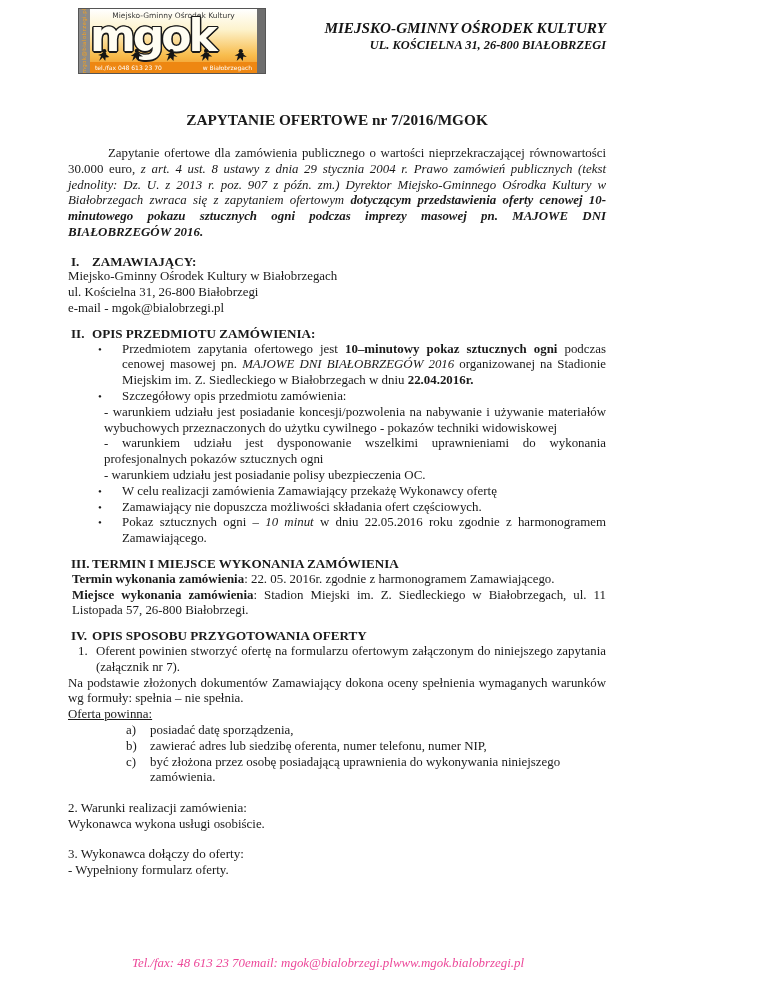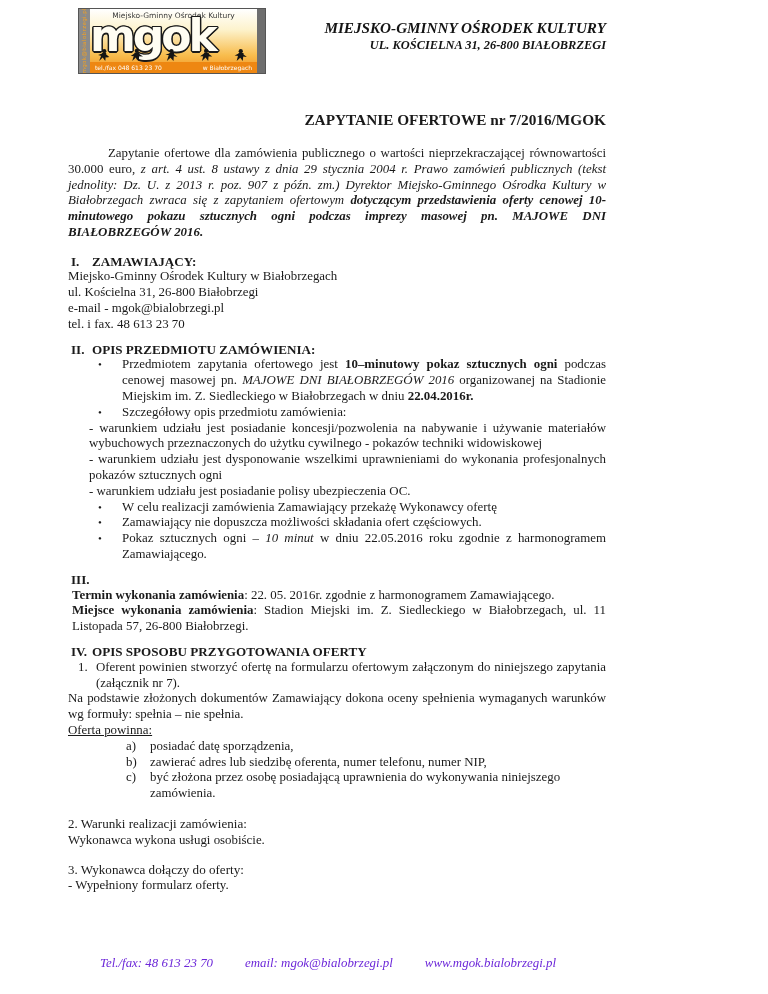--- a/index.html
+++ b/index.html
@@ -23,43 +23,43 @@
   .logo-word{font-family:"DejaVu Sans",sans-serif;font-weight:bold;font-size:44px;line-height:40px;letter-spacing:-3px;text-align:left;color:#fffdf2;margin-top:-5px;
     text-shadow:-1.5px 0 #1a1a1a,1.5px 0 #1a1a1a,0 -1.5px #1a1a1a,0 1.5px #1a1a1a,-1px -1px #1a1a1a,1px 1px #1a1a1a,-1px 1px #1a1a1a,1px -1px #1a1a1a;}
   .logo-people{position:absolute;left:2px;right:2px;bottom:11px;height:14px;width:calc(100% - 4px);}
   .logo-bottom{position:absolute;left:0;right:0;bottom:0;height:11px;background:#ee8712;color:#fff;display:flex;justify-content:space-between;align-items:center;padding:0 5px;font-family:"DejaVu Sans",sans-serif;font-size:6px;line-height:11px;white-space:nowrap;}
   .logo-rightbar{width:8px;background:#6e6e6e;}
   .org-block{text-align:right;margin-top:10px;font-style:italic;font-weight:bold;color:#141414;}
   .org-name{font-size:15.2px;line-height:19px;white-space:nowrap;}
   .org-address{font-size:12.4px;line-height:16px;white-space:nowrap;}
   
   .content{padding:0 66px 0 68px;}
-  .doc-title{margin-top:36px;text-align:right;font-weight:bold;font-size:15.3px;line-height:19px;}
+  .doc-title{margin-top:36px;text-align:center;font-weight:bold;font-size:15.3px;line-height:19px;}
   .intro{margin-top:17px;text-align:justify;text-indent:40px;}
   .sec{margin-top:9px;}
   .sec-head{font-weight:bold;font-size:13.1px;display:flex;}
   .sec-num{display:inline-block;min-width:21px;margin-left:3px;flex-shrink:0;}
   .addr-line{white-space:nowrap;}
   .bullet{display:flex;margin-left:30px;}
   .bullet .bm{width:24px;flex-shrink:0;font-size:11px;}
   .bullet .bt{flex:1;text-align:justify;}
-  .dash-par{margin-left:21px;text-align:justify;}
+  .dash-par{margin-left:36px;text-align:justify;}
   .jpar{text-align:justify;}
   .num-item{display:flex;margin-left:10px;}
   .ni-num{width:18px;flex-shrink:0;}
   .ni-text{flex:1;text-align:justify;}
   .underline{text-decoration:underline;}
   .abc-item{display:flex;margin-left:58px;}
   .abc-m{width:24px;flex-shrink:0;}
   .abc-t{flex:1;}
   .sub-head{margin-top:14px;}
   .sub-head b{font-size:13.1px;}
   .sub-num{margin-right:3px;}
   
-  .footer{position:absolute;left:0;right:16px;bottom:22px;display:flex;justify-content:space-between;padding:0 100px;font-style:italic;font-size:12.9px;color:#6d28d9;}
+  .footer{position:absolute;left:0;right:16px;bottom:22px;display:flex;justify-content:center;padding:0 100px;font-style:italic;font-size:12.9px;color:#ec4899;}
   .footer span{white-space:nowrap;}
   i,b{font-style:inherit;font-weight:inherit;}
   .it{font-style:italic;}
   .bd{font-weight:bold;}
 </style>
 </head>
 <body>
 
 <div class="page">
 
@@ -110,21 +110,20 @@
     <p class="intro"><span>Zapytanie ofertowe dla zamówienia publicznego o wartości nieprzekraczającej równowartości 30.000 euro, </span><span class="it">z art. 4 ust. 8 ustawy z dnia 29 stycznia 2004 r. Prawo zamówień publicznych (tekst jednolity: Dz. U. z 2013 r. poz. 907 z późn. zm.) Dyrektor Miejsko-Gminnego Ośrodka Kultury w Białobrzegach zwraca się z zapytaniem ofertowym </span><span class="it bd">dotyczącym przedstawienia oferty cenowej 10-minutowego pokazu sztucznych ogni  podczas imprezy masowej pn. MAJOWE DNI BIAŁOBRZEGÓW 2016.</span></p>
 
     <div class="sec">
       <div class="sec-head">
         <span class="sec-num">I.</span>
         <span>ZAMAWIAJĄCY:</span>
       </div>
       <div class="addr-line">Miejsko-Gminny Ośrodek Kultury w Białobrzegach</div>
       <div class="addr-line">ul. Kościelna 31, 26-800 Białobrzegi</div>
       <div class="addr-line">e-mail - mgok@bialobrzegi.pl</div>
-      <div class="addr-line">tel. i fax. 48 613 23 70</div>
     </div>
 
     <div class="sec">
       <div class="sec-head">
         <span class="sec-num">II.</span>
         <span>OPIS PRZEDMIOTU ZAMÓWIENIA:</span>
       </div>
       <div class="bullet">
         <span class="bm">•</span>
         <div class="bt"><span>Przedmiotem zapytania ofertowego jest </span><span class="bd">10–minutowy pokaz sztucznych ogni</span><span> podczas cenowej masowej pn. </span><span class="it">MAJOWE DNI BIAŁOBRZEGÓW 2016</span><span> organizowanej na Stadionie Miejskim im. Z. Siedleckiego w Białobrzegach w dniu </span><span class="bd">22.04.2016r.</span></div>
@@ -146,20 +145,21 @@
       </div>
       <div class="bullet">
         <span class="bm">•</span>
         <div class="bt"><span>Pokaz sztucznych ogni – </span><span class="it">10 minut</span><span> w dniu 22.05.2016 roku zgodnie z harmonogramem Zamawiającego.</span></div>
       </div>
     </div>
 
     <div class="sec">
       <div class="sec-head">
         <span class="sec-num">III.</span>
+        <span>TERMIN I MIEJSCE WYKONANIA ZAMÓWIENIA</span>
       </div>
       <div class="jpar" style="margin-left:4px;"><span class="bd">Termin wykonania zamówienia</span><span>: 22. 05. 2016r. zgodnie z harmonogramem Zamawiającego.</span></div>
       <div class="jpar" style="margin-left:4px;"><span class="bd">Miejsce wykonania zamówienia</span><span>: Stadion Miejski im. Z. Siedleckiego w Białobrzegach, ul. 11 Listopada 57, 26-800 Białobrzegi.</span></div>
     </div>
 
     <div class="sec">
       <div class="sec-head">
         <span class="sec-num">IV.</span>
         <span>OPIS SPOSOBU PRZYGOTOWANIA OFERTY</span>
       </div>

